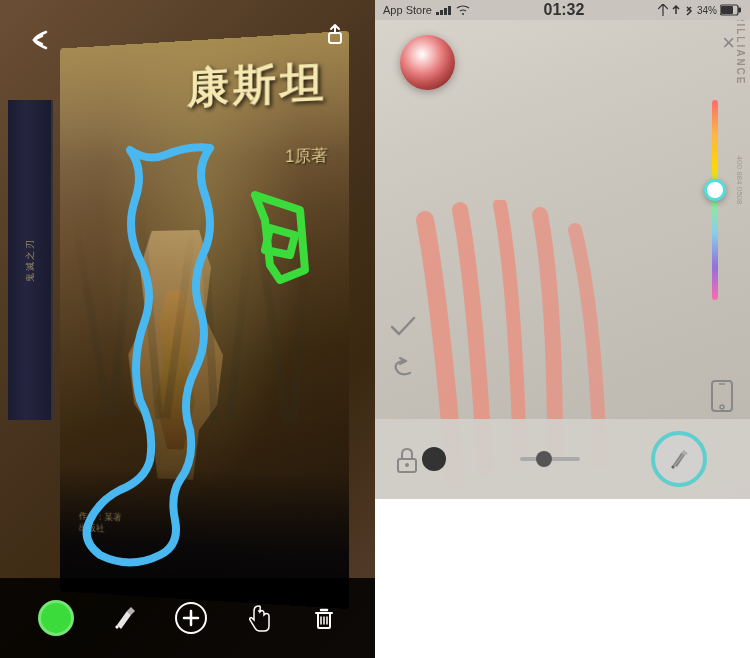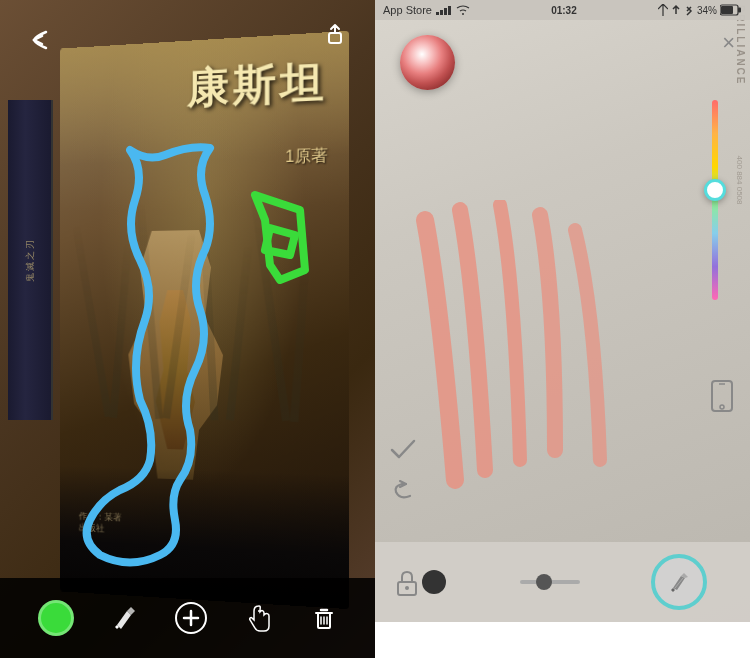--- a/index.html
+++ b/index.html
@@ -162,21 +162,21 @@
       height: 40px;
       display: flex;
       align-items: center;
       justify-content: center;
       color: white;
     }
 
     
     .right-panel {
       width: 375px;
-      height: 622px;
+      height: 499px;
       position: relative;
       background: #d0ccc5;
       overflow: hidden;
     }
 
     
     .status-bar {
       position: absolute;
       top: 0;
       left: 0;
@@ -193,21 +193,21 @@
     }
 
     .status-left {
       display: flex;
       align-items: center;
       gap: 4px;
     }
 
     .status-center {
       font-weight: 600;
-      font-size: 10px;
+      font-size: 16px;
     }
 
     .status-right {
       display: flex;
       align-items: center;
       gap: 3px;
       font-size: 10px;
     }
 
     

